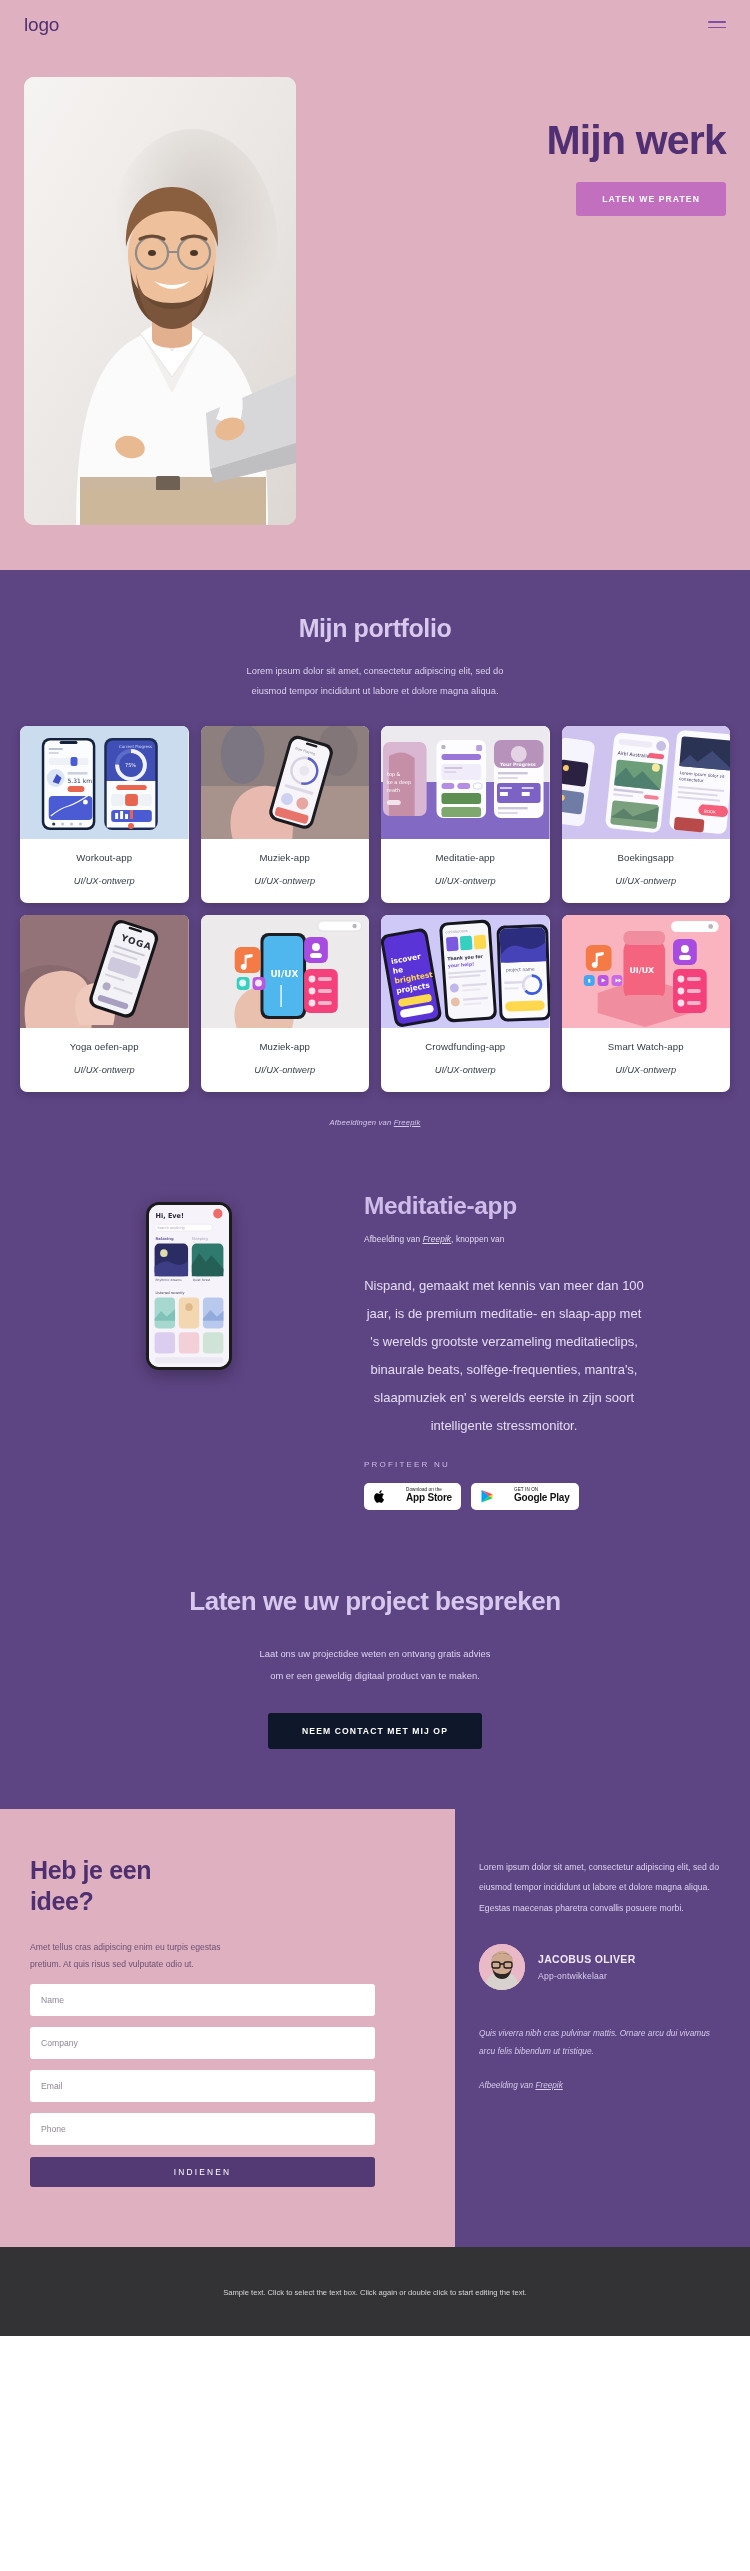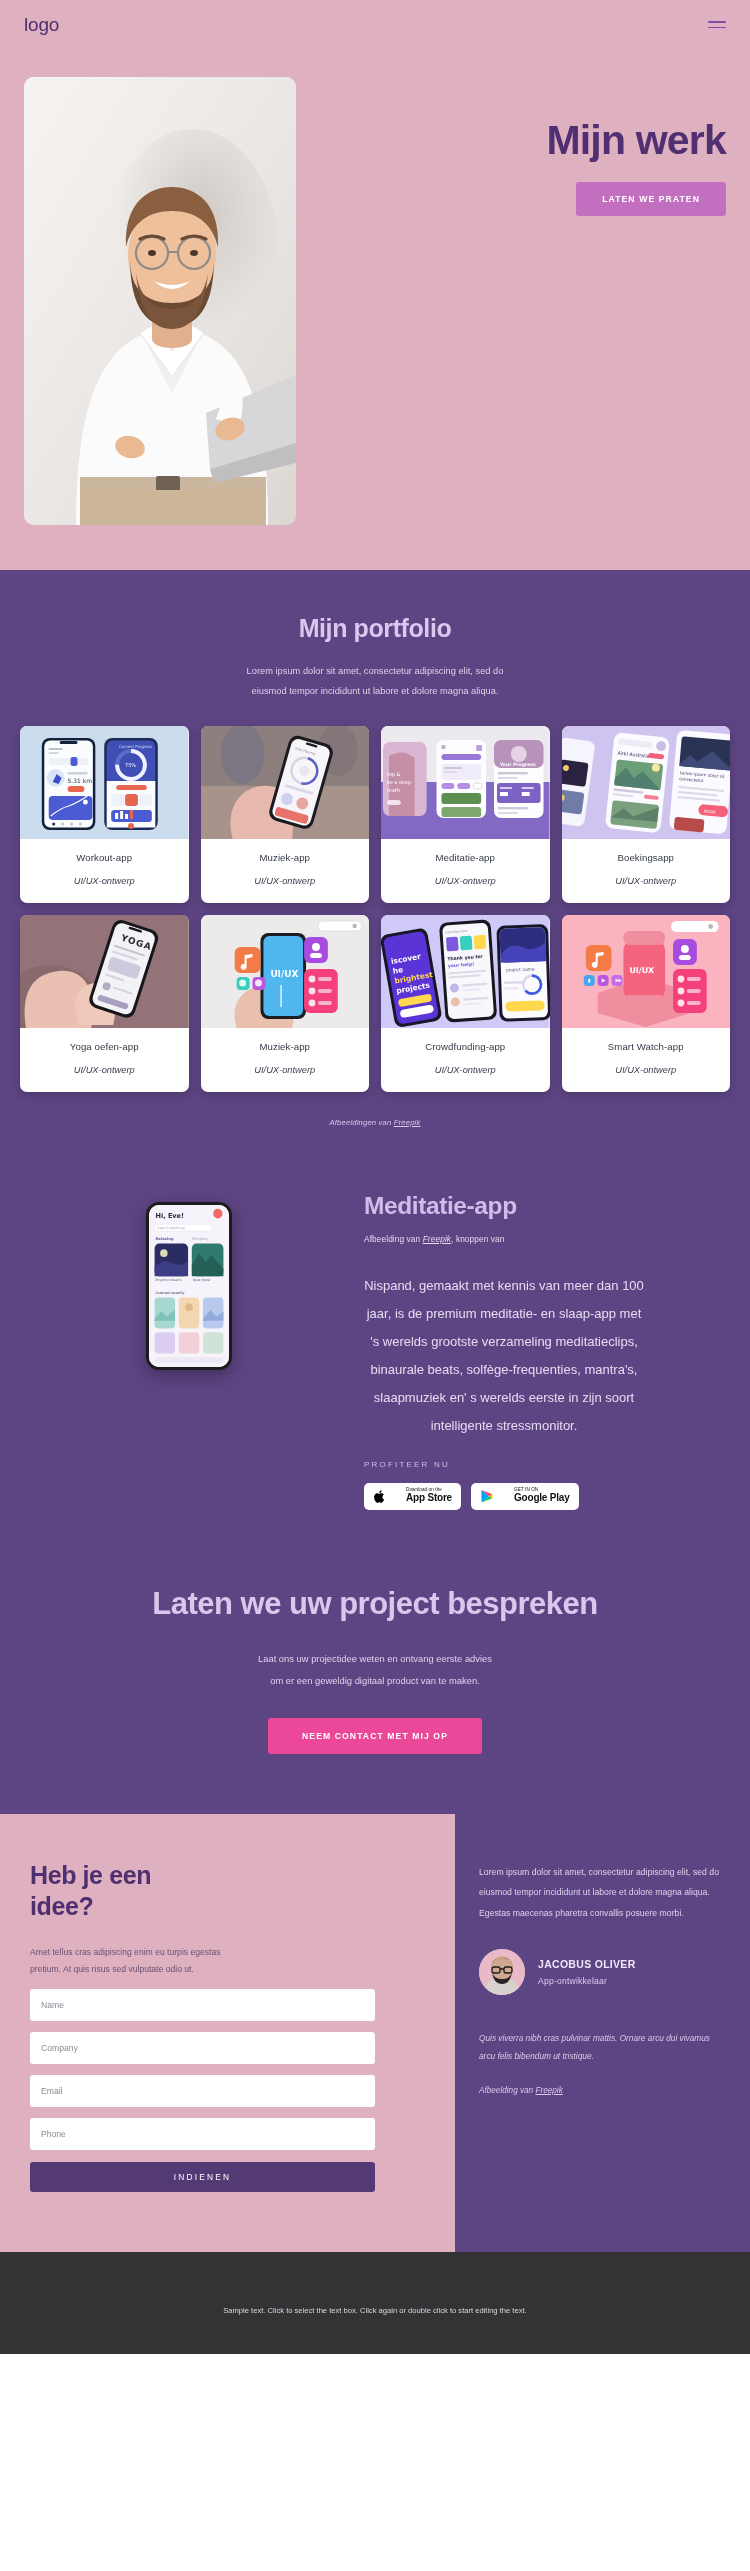--- a/index.html
+++ b/index.html
@@ -216,34 +216,34 @@
   .store-btn .st-small { font-size: 4.6px; color:#111; letter-spacing:.1px; display:block;}
   .store-btn .st-big { font-size: 10px; color:#111; font-weight: 700; display:block; letter-spacing:-0.2px;}
 
   
   .cta {
     background: #5d4483;
     padding: 26px 24px 60px 24px;
     text-align: center;
   }
   .cta-title {
-    font-size: 31px;
+    font-size: 26px;
     font-weight: 700;
     color: #d8c8ee;
     letter-spacing: -0.5px;
   }
   .cta-sub {
     margin-top: 26px;
     font-size: 9.4px;
     color: #ded5ef;
     line-height: 2.35;
   }
   .cta-btn { margin-top: 26px; }
   .btn-pink2 {
-    background:#ec4899;
+    background:#0f172a;
     color:#fff;
     border:none;
     font-size: 8.6px;
     font-weight: 700;
     letter-spacing: 1.1px;
     padding: 13px 34px;
     border-radius: 3px;
     cursor: pointer;
     font-family: "Liberation Sans", sans-serif;
   }
@@ -350,21 +350,21 @@
     margin-top: 20px;
     font-size: 8.2px;
     font-style: italic;
     color: #d7ccea;
   }
   .right-credit a { color:#d7ccea; text-decoration: underline; }
 
   
   .footer {
     background: #333336;
-    padding: 52px 24px 36px 24px;
+    padding: 39px 24px 36px 24px;
     text-align: center;
   }
   .footer-text {
     font-size: 7.6px;
     color: #d9d9dc;
     line-height: 1.9;
     max-width: 330px;
     margin: 0 auto;
   }
 </style>
@@ -829,21 +829,21 @@
           <span class="st-big">Google Play</span>
         </span>
       </div>
     </div>
   </div>
 </section>
 
 <section class="cta">
   <h2 class="cta-title">Laten we uw project bespreken</h2>
   <p class="cta-sub">
-    <span>Laat ons uw projectidee weten en ontvang eerste advies</span><br>
+    <span>Laat ons uw projectidee weten en ontvang gratis advies</span><br>
     <span>om er een geweldig digitaal product van te maken.</span>
   </p>
   <div class="cta-btn">
     <button class="btn-pink2">NEEM CONTACT MET MIJ OP</button>
   </div>
 </section>
 
 <section class="split">
   <div class="split-left">
     <h2 class="idea-title">Heb je een idee?</h2>

